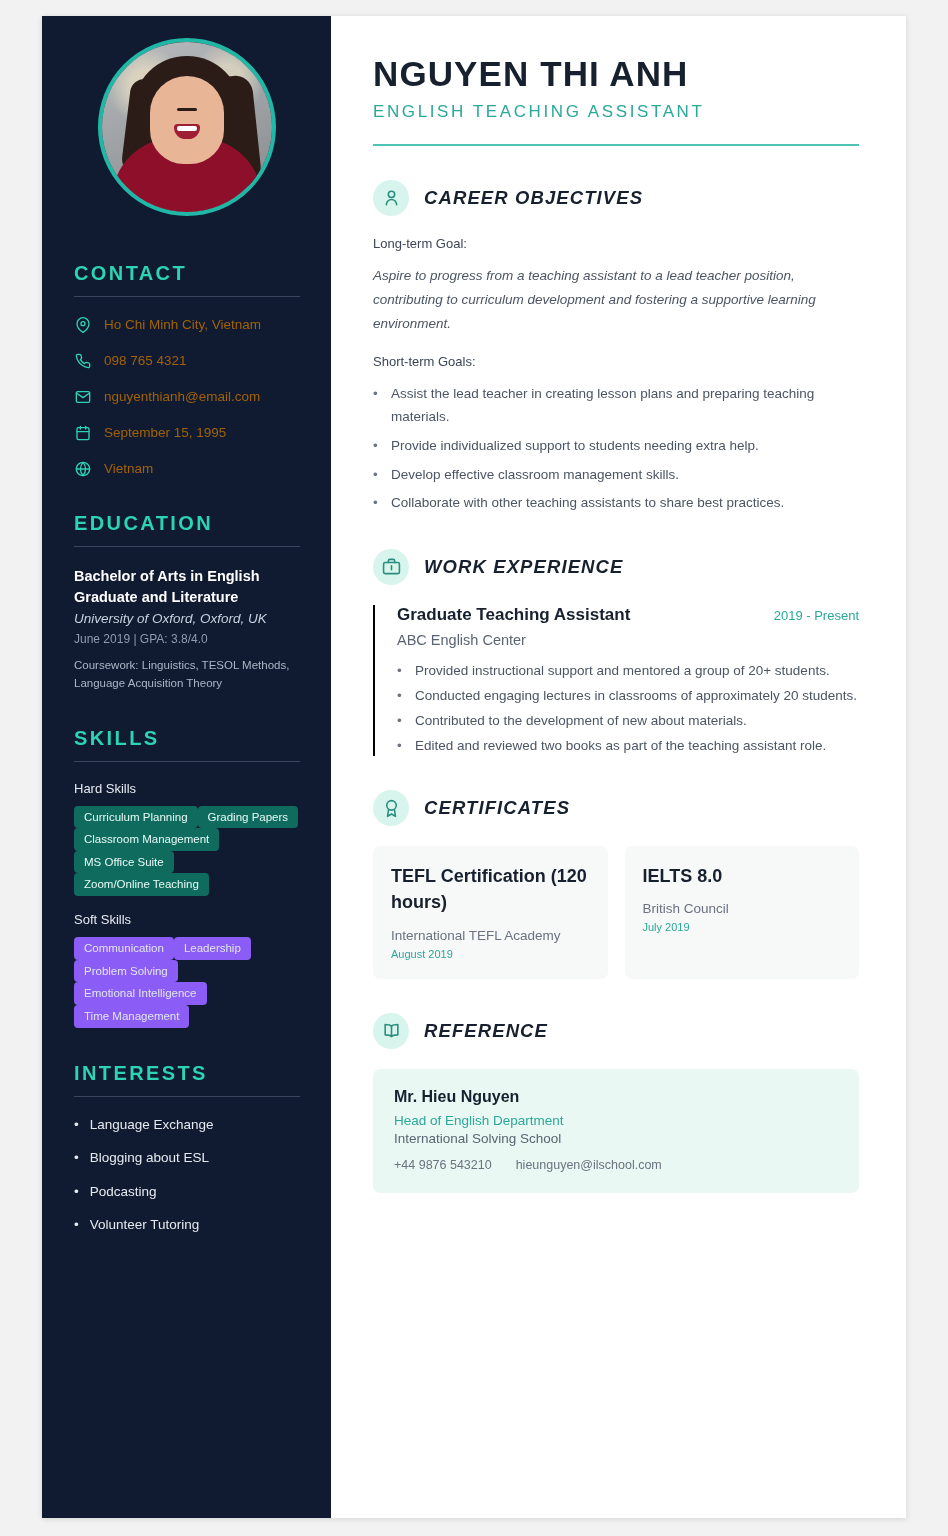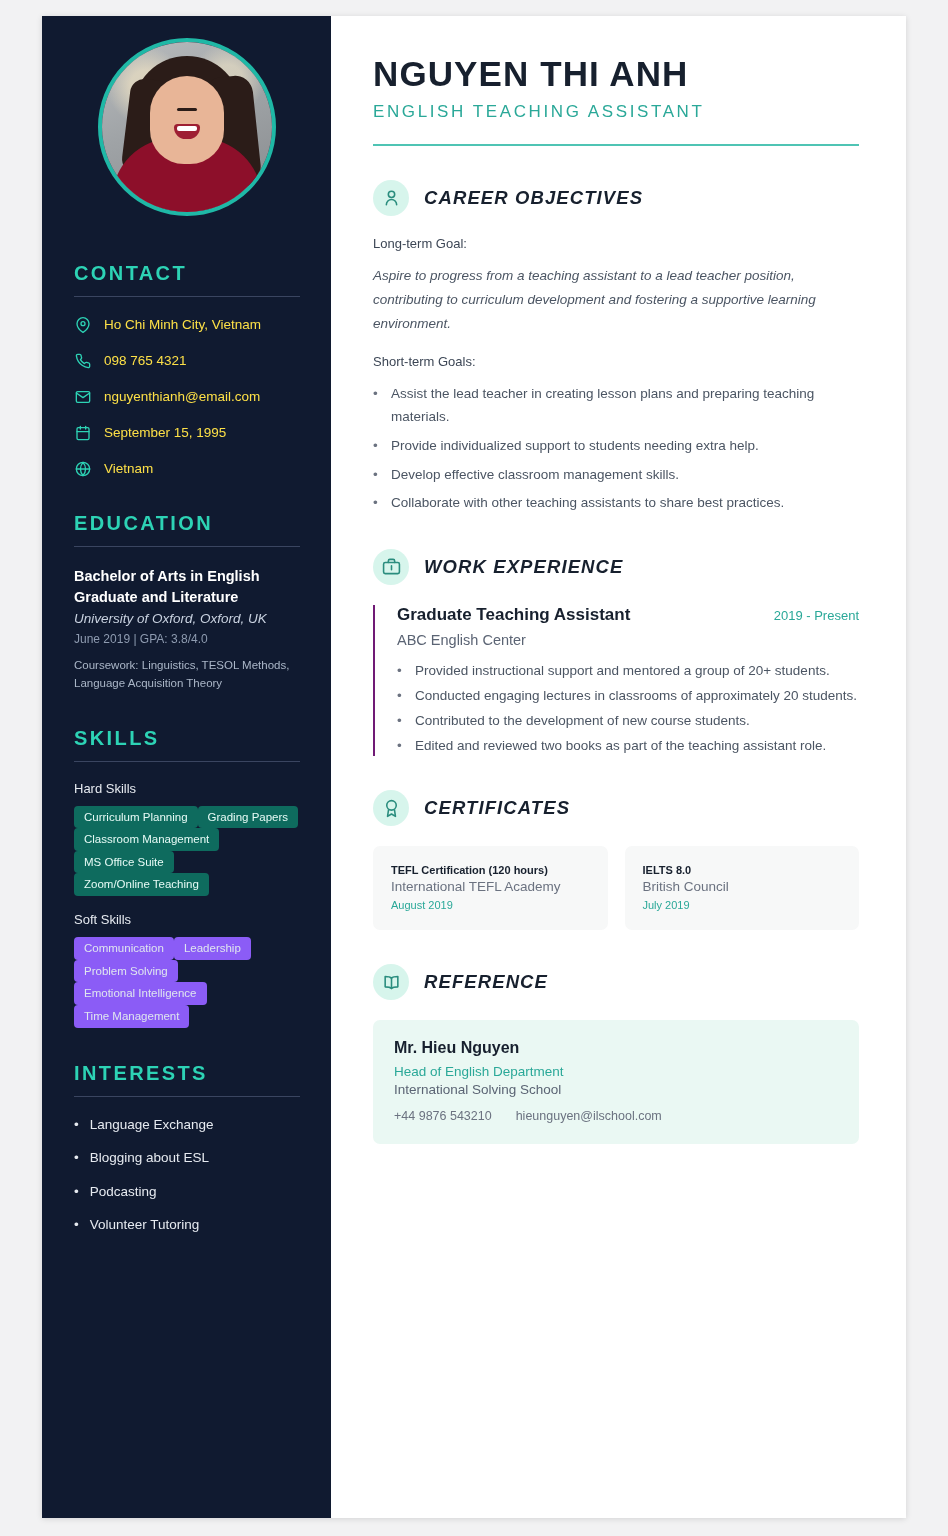--- a/index.html
+++ b/index.html
@@ -136,21 +136,21 @@
   }
   .contact-row:last-child { margin-bottom: 0; }
   .c-ico {
     flex: 0 0 18px;
     width: 18px; height: 18px;
     display: flex; align-items: center; justify-content: center;
   }
   .c-ico svg { display: block; }
   .contact-txt {
     font-size: 13.5px;
-    color: #fde047;
+    color: #a16207;
     line-height: 1.3;
     text-align: center;
   }
 
   .edu-degree {
     font-size: 14.5px;
     font-weight: 700;
     color: #ffffff;
     line-height: 1.45;
     margin-bottom: 2px;
@@ -272,21 +272,21 @@
     font-size: 13.5px;
     color: #4b5563;
     line-height: 1.75;
     margin-bottom: 5px;
   }
   .blist li .bdot { flex: 0 0 5px; color: #6b7280; }
 
   .sec { margin-bottom: 34px; }
 
   .exp {
-    border-left: 2px solid #701a75;
+    border-left: 2px solid #000000;
     padding-left: 22px;
   }
   .exp-top {
     display: flex;
     align-items: baseline;
     justify-content: space-between;
     gap: 14px;
   }
   .exp-title {
     font-size: 17px;
@@ -309,25 +309,25 @@
     display: flex;
     gap: 17px;
   }
   .cert-card {
     flex: 1;
     background: #f7f8f8;
     border-radius: 7px;
     padding: 17px 18px 19px 18px;
   }
   .cert-name {
-    font-size: 11px;
+    font-size: 18px;
     font-weight: 700;
     color: #17202e;
     line-height: 1.45;
-    margin-bottom: 0;
+    margin-bottom: 12px;
   }
   .cert-org {
     font-size: 13.5px;
     color: #6b7280;
     margin-bottom: 5px;
   }
   .cert-date {
     font-size: 11px;
     color: #2aa898;
   }
@@ -551,21 +551,21 @@
           <li>
             <span class="bdot">•</span>
             <span>Provided instructional support and mentored a group of 20+ students.</span>
           </li>
           <li>
             <span class="bdot">•</span>
             <span>Conducted engaging lectures in classrooms of approximately 20 students.</span>
           </li>
           <li>
             <span class="bdot">•</span>
-            <span>Contributed to the development of new course students.</span>
+            <span>Contributed to the development of new about materials.</span>
           </li>
           <li>
             <span class="bdot">•</span>
             <span>Edited and reviewed two books as part of the teaching assistant role.</span>
           </li>
         </ul>
       </div>
     </section>
 
     <section class="sec">

